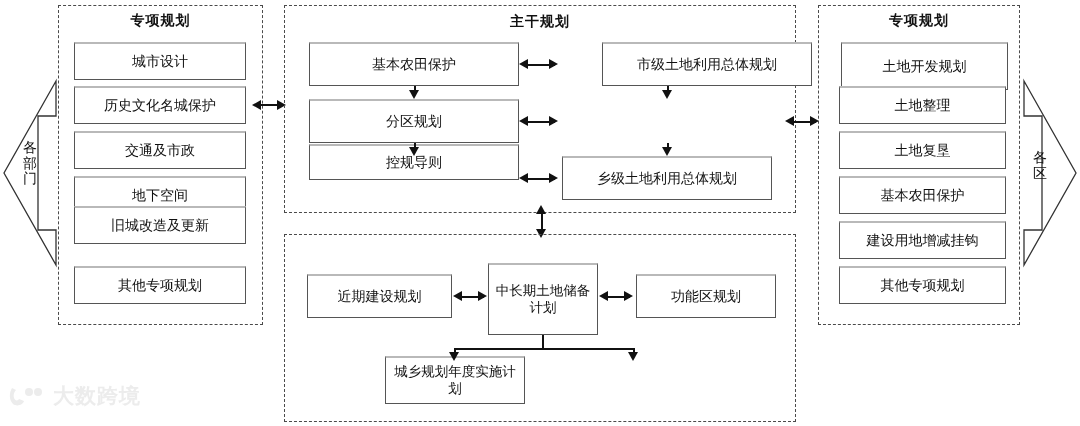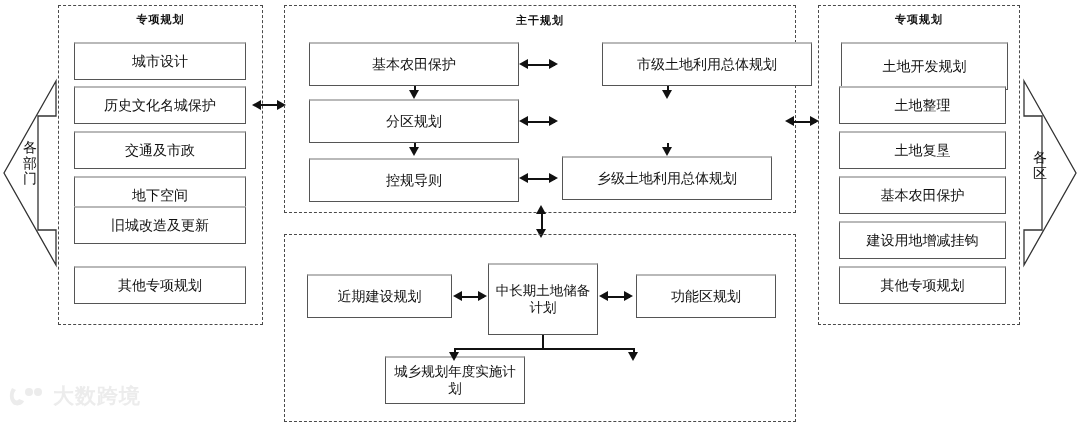--- a/index.html
+++ b/index.html
@@ -14,21 +14,21 @@
   .panel{
     position:absolute;
     border:1.6px dashed #4a4a4a;
     box-sizing:border-box;
     background:transparent;
   }
   .panel-title{
     position:absolute;
     width:100%;
     text-align:center;
-    font-size:11px;
+    font-size:14px;
     font-weight:bold;
     letter-spacing:1px;
     color:#111;
   }
 
   
   .box{
     position:absolute;
     box-sizing:border-box;
     border:1.2px solid #555;
@@ -110,21 +110,21 @@
 
   <div class="line-h" style="left:257px;top:104px;width:26px;"></div>
   <div class="arrow left" style="left:252px;top:100px;"></div>
   <div class="arrow right" style="left:277px;top:100px;"></div>
 
   <div class="panel" style="left:284px;top:5px;width:512px;height:208px;"></div>
   <div class="panel-title" style="left:284px;top:13px;width:512px;">主干规划</div>
 
   <div class="box" style="left:309px;top:42px;width:210px;height:44px;">基本农田保护</div>
   <div class="box" style="left:309px;top:99px;width:210px;height:44px;">分区规划</div>
-  <div class="box" style="left:309px;top:158px;width:210px;height:44px;">控规导则</div>
+  <div class="box" style="left:309px;top:144px;width:210px;height:36px;">控规导则</div>
 
   <div class="box" style="left:562px;top:42px;width:210px;height:44px;margin-left:40px;">市级土地利用总体规划</div>
   <div class="box" style="left:562px;top:156px;width:210px;height:44px;">乡级土地利用总体规划</div>
 
   <div class="line-v" style="left:414px;top:86px;height:6px;"></div>
   <div class="arrow down" style="left:409px;top:90px;"></div>
   <div class="line-v" style="left:414px;top:143px;height:6px;"></div>
   <div class="arrow down" style="left:409px;top:147px;"></div>
 
   <div class="line-v" style="left:667px;top:86px;height:6px;"></div>

